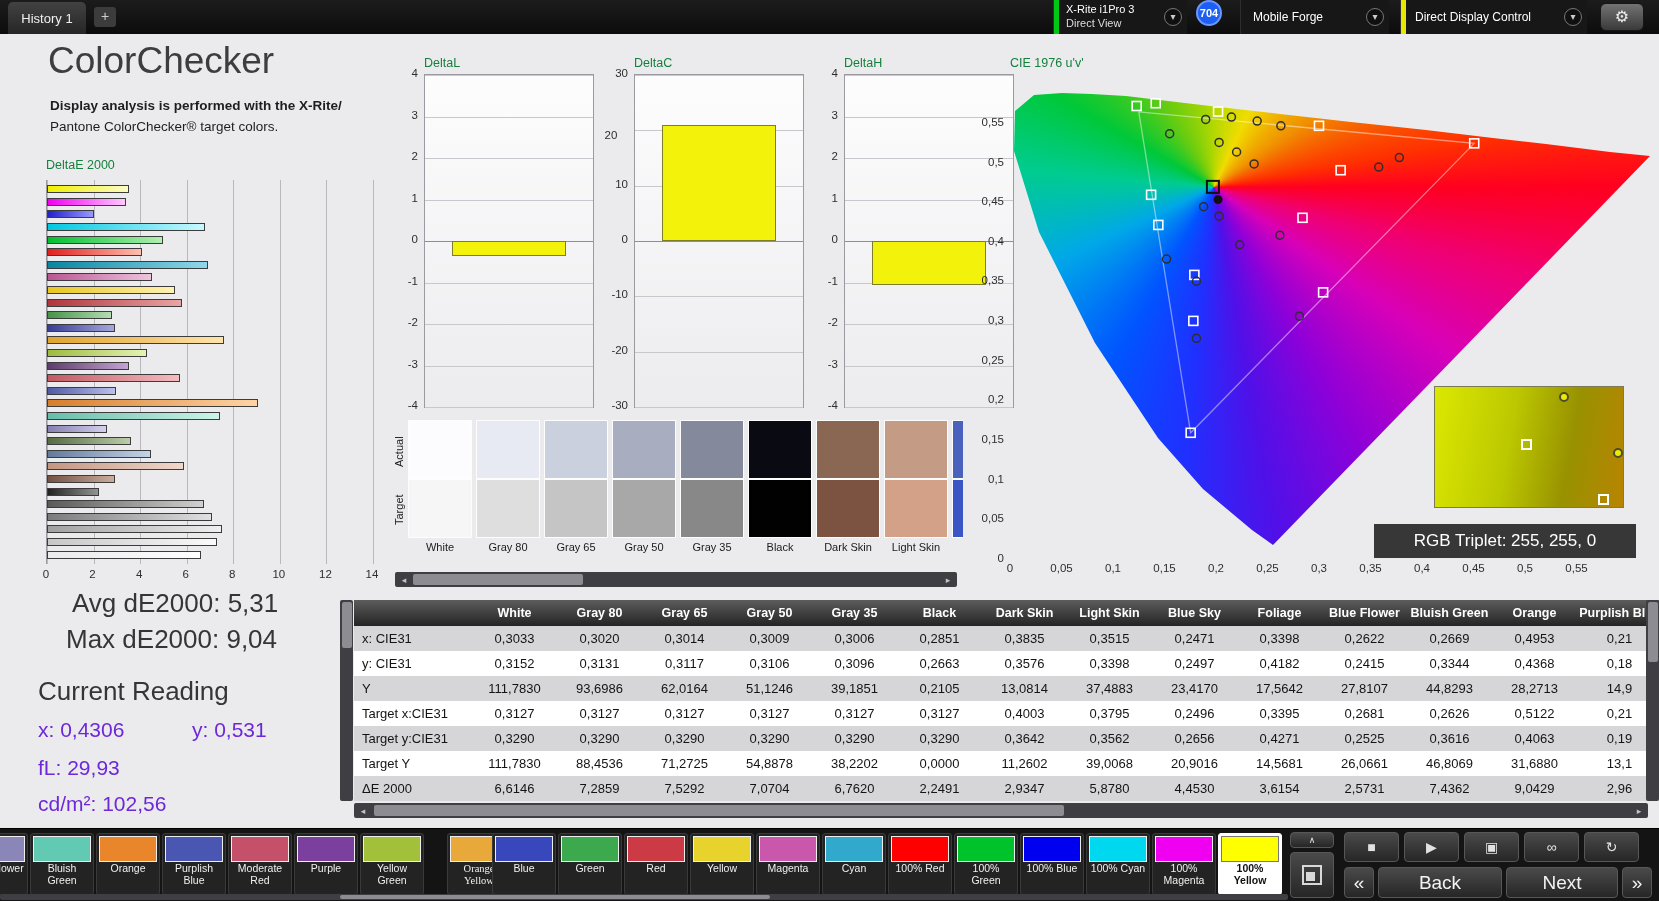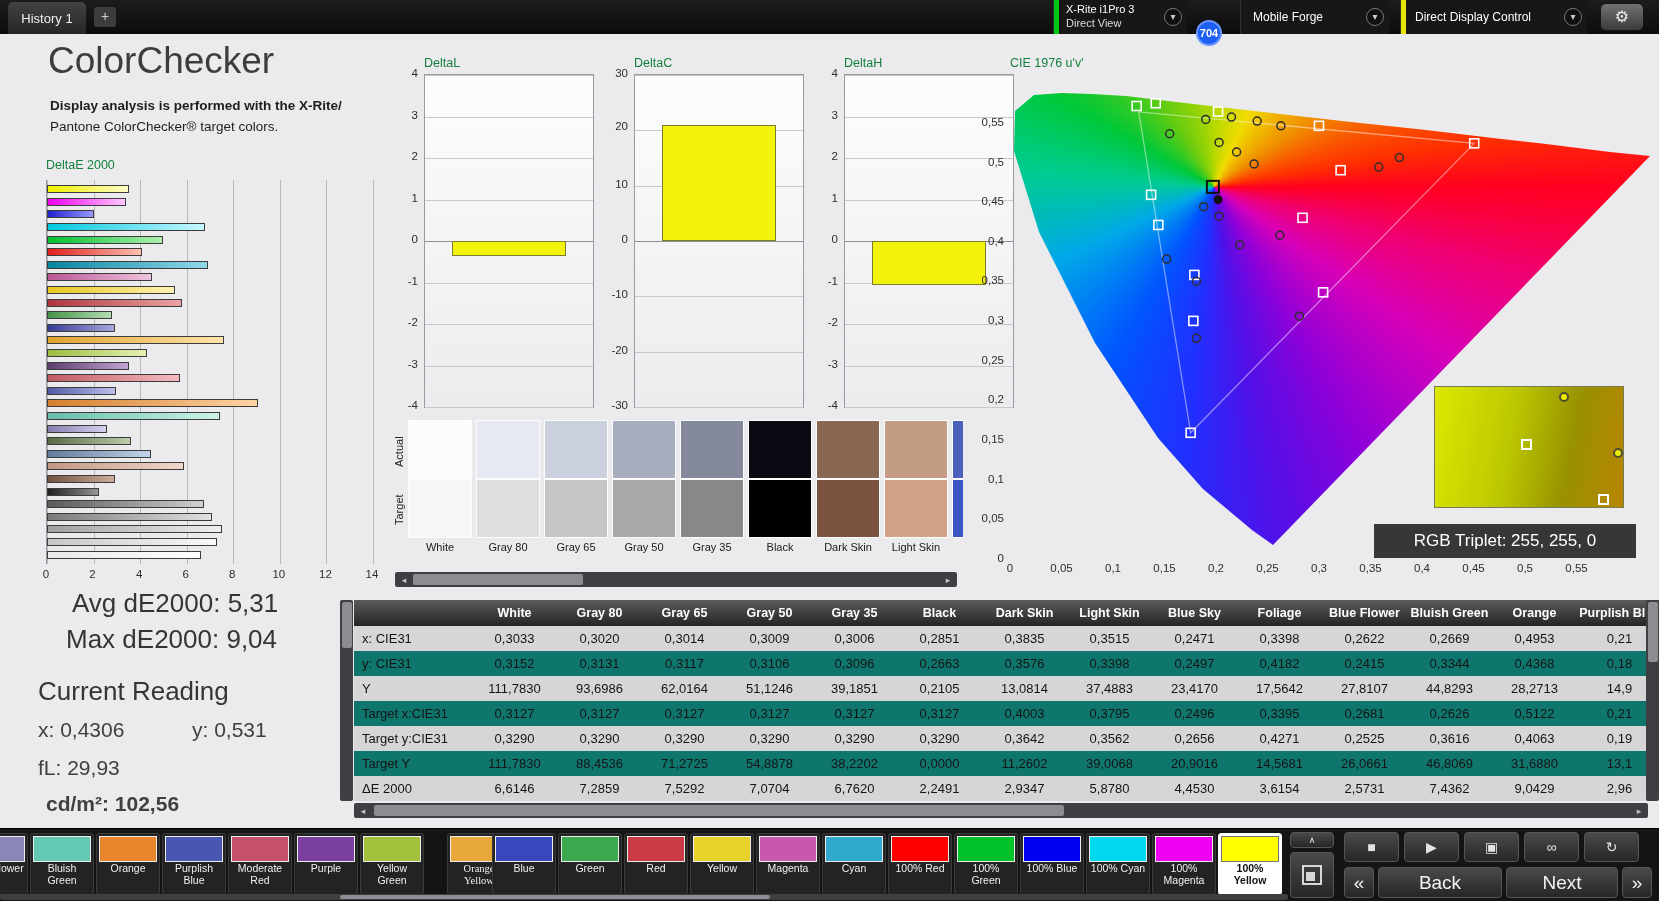--- a/index.html
+++ b/index.html
@@ -12,39 +12,39 @@
        border-radius:5px 5px 0 0;color:#f0f0f0;font-size:13px;display:flex;align-items:center;justify-content:center;}
   .plus-btn{position:absolute;left:94px;top:7px;width:22px;height:20px;background:#3c3c3c;border-radius:3px;
        color:#cfcfcf;font-size:14px;text-align:center;line-height:19px;}
   .tb-block{position:absolute;top:0;height:34px;background:#171717;border-left:1px solid #2e2e2e;}
   .tb-accent{position:absolute;left:0;top:0;width:5px;height:34px;background:#555;}
   .tb-line1{position:absolute;left:12px;top:3px;font-size:11px;color:#fff;white-space:nowrap;}
   .tb-line2{position:absolute;left:12px;top:17px;font-size:11px;color:#dedede;white-space:nowrap;}
   .tb-single{position:absolute;left:12px;top:0;height:34px;display:flex;align-items:center;font-size:12px;color:#fff;white-space:nowrap;}
   .tb-chevron{position:absolute;right:5px;top:8px;width:18px;height:18px;border:1px solid #777;border-radius:50%;
        color:#ccc;font-size:10px;text-align:center;line-height:16px;background:#101010;box-sizing:border-box;}
-  .tb-badge{position:absolute;left:1196px;top:20px;width:26px;height:26px;border-radius:50%;background:#1d5ff2;
+  .tb-badge{position:absolute;left:1196px;top:0;width:26px;height:26px;border-radius:50%;background:#1d5ff2;
        border:2px solid #6a96ff;color:#fff;font-size:11px;font-weight:bold;display:flex;align-items:center;justify-content:center;box-sizing:border-box;}
   .gear-btn{position:absolute;left:1600px;top:3px;width:44px;height:28px;border-radius:6px;
        background:linear-gradient(#737373,#3a3a3a);border:1px solid #161616;color:#ececec;font-size:16px;
        text-align:center;line-height:26px;box-sizing:border-box;}
 
   
   .lp-title{position:absolute;left:48px;top:40px;font-size:37px;color:#3d3d3d;}
   .lp-sub{position:absolute;left:50px;font-size:13.5px;color:#1e1e1e;}
   .small-title{position:absolute;font-size:12.5px;color:#15803d;}
   #deltae-plot{position:absolute;left:46px;top:180px;width:326px;height:384px;border-left:1px solid #9a9aa0;}
   .de-grid{position:absolute;top:0;bottom:0;width:1px;background:#b9b9bd;}
   .de-bars{position:absolute;left:0;top:0;right:0;bottom:0;display:flex;flex-direction:column;justify-content:space-around;padding:3px 0;}
   .de-row{position:relative;height:8px;width:100%;}
   .de-bar{position:absolute;left:0;top:0;height:100%;border:1px solid #3c3c3c;box-sizing:border-box;}
   #deltae-xticks{position:absolute;left:46px;top:568px;width:340px;height:16px;}
   .de-xtick{position:absolute;top:0;font-size:11.5px;color:#2e2e2e;transform:translateX(-50%);}
   .stat-big{position:absolute;font-size:26px;color:#353535;}
-  .stat-med{position:absolute;font-size:21px;color:#404040;}
+  .stat-med{position:absolute;font-size:21px;color:#6d28d9;}
 
   
   .dplot{position:absolute;top:74px;width:168px;height:332px;background:linear-gradient(180deg,#fdfdfe,#ececee);
        border:1px solid #9a9aa0;box-sizing:content-box;}
   .dgrid{position:absolute;left:0;right:0;height:1px;background:#c8c8cc;}
   .dzero{background:#8e8e94;}
   .dbar{position:absolute;left:16%;width:68%;background:#f2f20a;border:1px solid #7d7d2e;box-sizing:border-box;}
   .dylabels{position:absolute;top:74px;width:34px;height:332px;}
   .dylab{position:absolute;right:0;font-size:11.5px;color:#2e2e2e;width:34px;text-align:right;}
 
@@ -82,21 +82,21 @@
 
   
   #table-region{position:absolute;left:354px;top:600px;width:1305px;height:202px;overflow:hidden;}
   .trow{position:absolute;left:0;display:flex;height:25px;}
   .thead{height:26px;}
   .tcell{width:85px;flex:0 0 85px;display:flex;align-items:center;justify-content:center;white-space:nowrap;
     overflow:hidden;font-size:13px;color:#141414;box-sizing:border-box;height:100%;}
   .tlabel{width:118px;flex:0 0 118px;justify-content:flex-start;padding-left:8px;}
   .thead .tcell{background:linear-gradient(#5c5c5c,#242424);color:#fff;font-weight:bold;font-size:12.5px;}
   .row-odd .tcell{background:#d6d6d8;}
-  .row-even .tcell{background:#0f766e;}
+  .row-even .tcell{background:#ffffff;}
 
   
   .btoolbar{position:absolute;left:0;top:828px;width:1659px;height:73px;background:#141414;border-top:1px solid #000;}
   .patch-btn{position:absolute;top:4px;width:64px;height:62px;background:#232323;border:1px solid #3a3a3a;
     border-radius:3px;box-sizing:border-box;padding:2px;}
   .patch-btn.sel{background:#fff;border-color:#fff;}
   .patch-swatch{height:26px;border:1px solid #ededed;box-sizing:border-box;}
   .patch-btn.sel .patch-swatch{border-color:#777;}
   .patch-label{margin-top:1px;font-size:10.5px;line-height:1.12;color:#f0f0f0;text-align:center;max-height:25px;overflow:hidden;}
   .patch-btn.sel .patch-label{color:#101010;font-weight:bold;}
@@ -255,21 +255,21 @@
       <div class="de-xtick" style="left: 279.429px;">12</div>
       <div class="de-xtick" style="left: 326px;">14</div>
     </div>
 
   <div class="stat-big" style="left:72px;top:588px;">Avg dE2000: 5,31</div>
   <div class="stat-big" style="left:66px;top:624px;">Max dE2000: 9,04</div>
   <div class="stat-big" style="left:38px;top:676px;">Current Reading</div>
   <div class="stat-med" style="left:38px;top:718px;">x: 0,4306</div>
   <div class="stat-med" style="left:192px;top:718px;">y: 0,531</div>
   <div class="stat-med" style="left:38px;top:756px;">fL: 29,93</div>
-  <div class="stat-med" style="left:46px;top:792px;font-weight:bold;">cd/m²: 102,56</div>
+  <div class="stat-med" style="left:38px;top:792px;">cd/m²: 102,56</div>
 
   <div class="small-title" style="left:424px;top:56px;width:168px;">DeltaL</div>
   <div class="small-title" style="left:634px;top:56px;width:168px;">DeltaC</div>
   <div class="small-title" style="left:844px;top:56px;width:168px;">DeltaH</div>
   <div class="dylabels" style="left:384px;">
       <div class="dylab" style="top: -7px;">4</div>
       <div class="dylab" style="top: 34.5px;">3</div>
       <div class="dylab" style="top: 76px;">2</div>
       <div class="dylab" style="top: 117.5px;">1</div>
       <div class="dylab" style="top: 159px;">0</div>
@@ -285,21 +285,21 @@
       <div class="dgrid" style="top: 124.5px;"></div>
       <div class="dgrid dzero" style="top: 166px;"></div>
       <div class="dgrid" style="top: 207.5px;"></div>
       <div class="dgrid" style="top: 249px;"></div>
       <div class="dgrid" style="top: 290.5px;"></div>
       <div class="dgrid" style="top: 332px;"></div>
       <div class="dbar" style="top: 166px; height: 14.525px;"></div>
     </div>
   <div class="dylabels" style="left:594px;">
       <div class="dylab" style="top: -7px;">30</div>
-      <div class="dylab" style="top: 46px;">20</div>
+      <div class="dylab" style="top: 55px; text-align: center;">20</div>
       <div class="dylab" style="top: 103.667px;">10</div>
       <div class="dylab" style="top: 159px;">0</div>
       <div class="dylab" style="top: 214.333px;">-10</div>
       <div class="dylab" style="top: 269.667px;">-20</div>
       <div class="dylab" style="top: 325px;">-30</div>
     </div>
   <div class="dplot" style="left:634px;">
       <div class="dgrid" style="top: 0px;"></div>
       <div class="dgrid" style="top: 55.3333px;"></div>
       <div class="dgrid" style="top: 110.667px;"></div>

